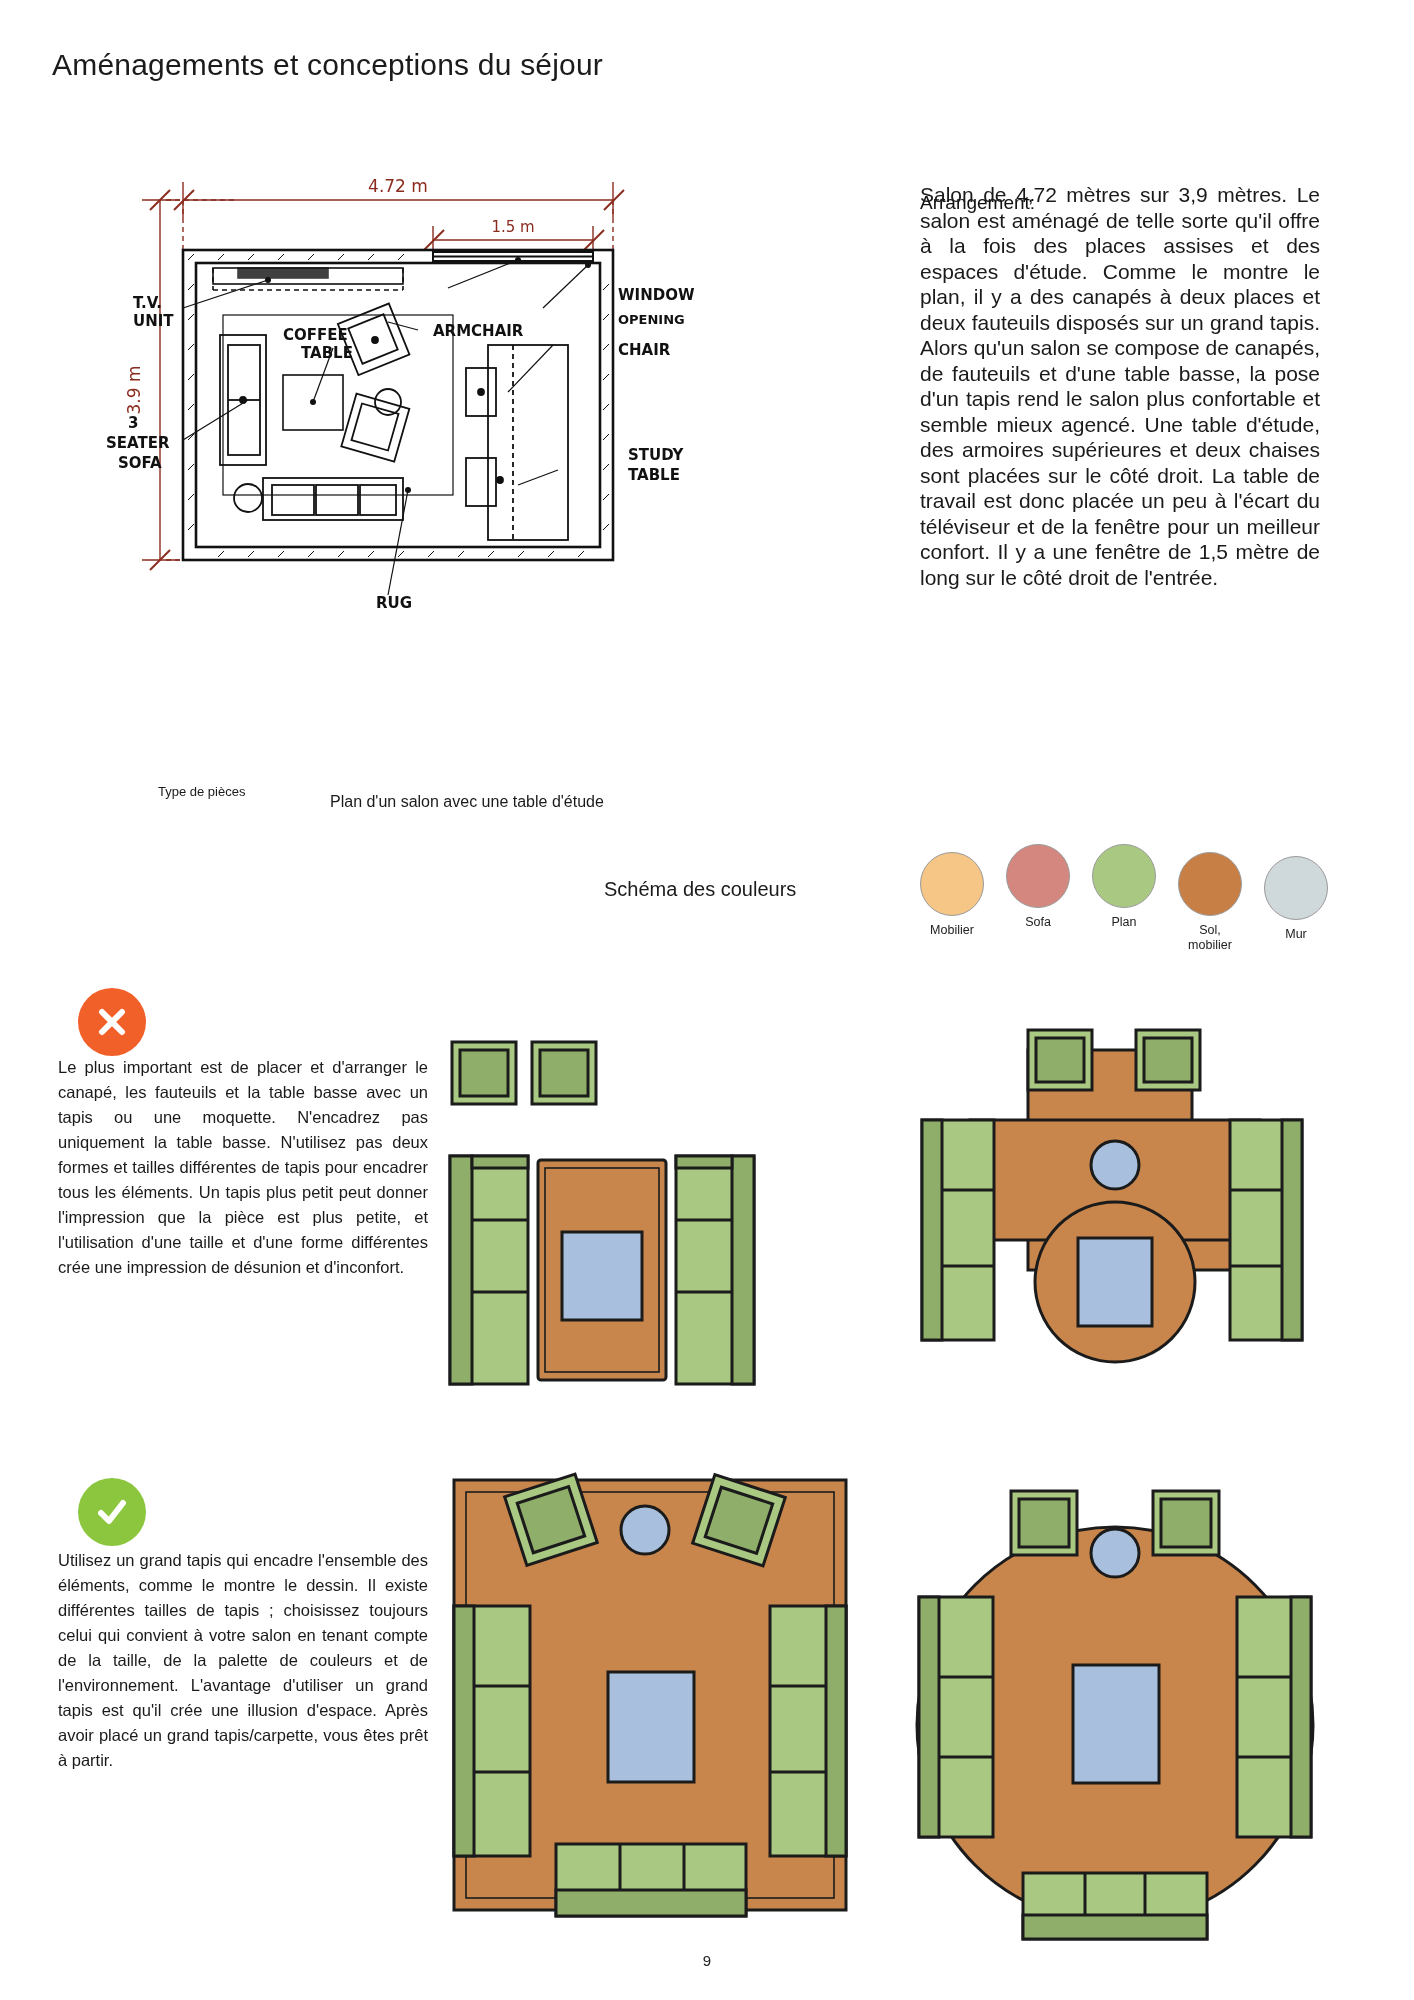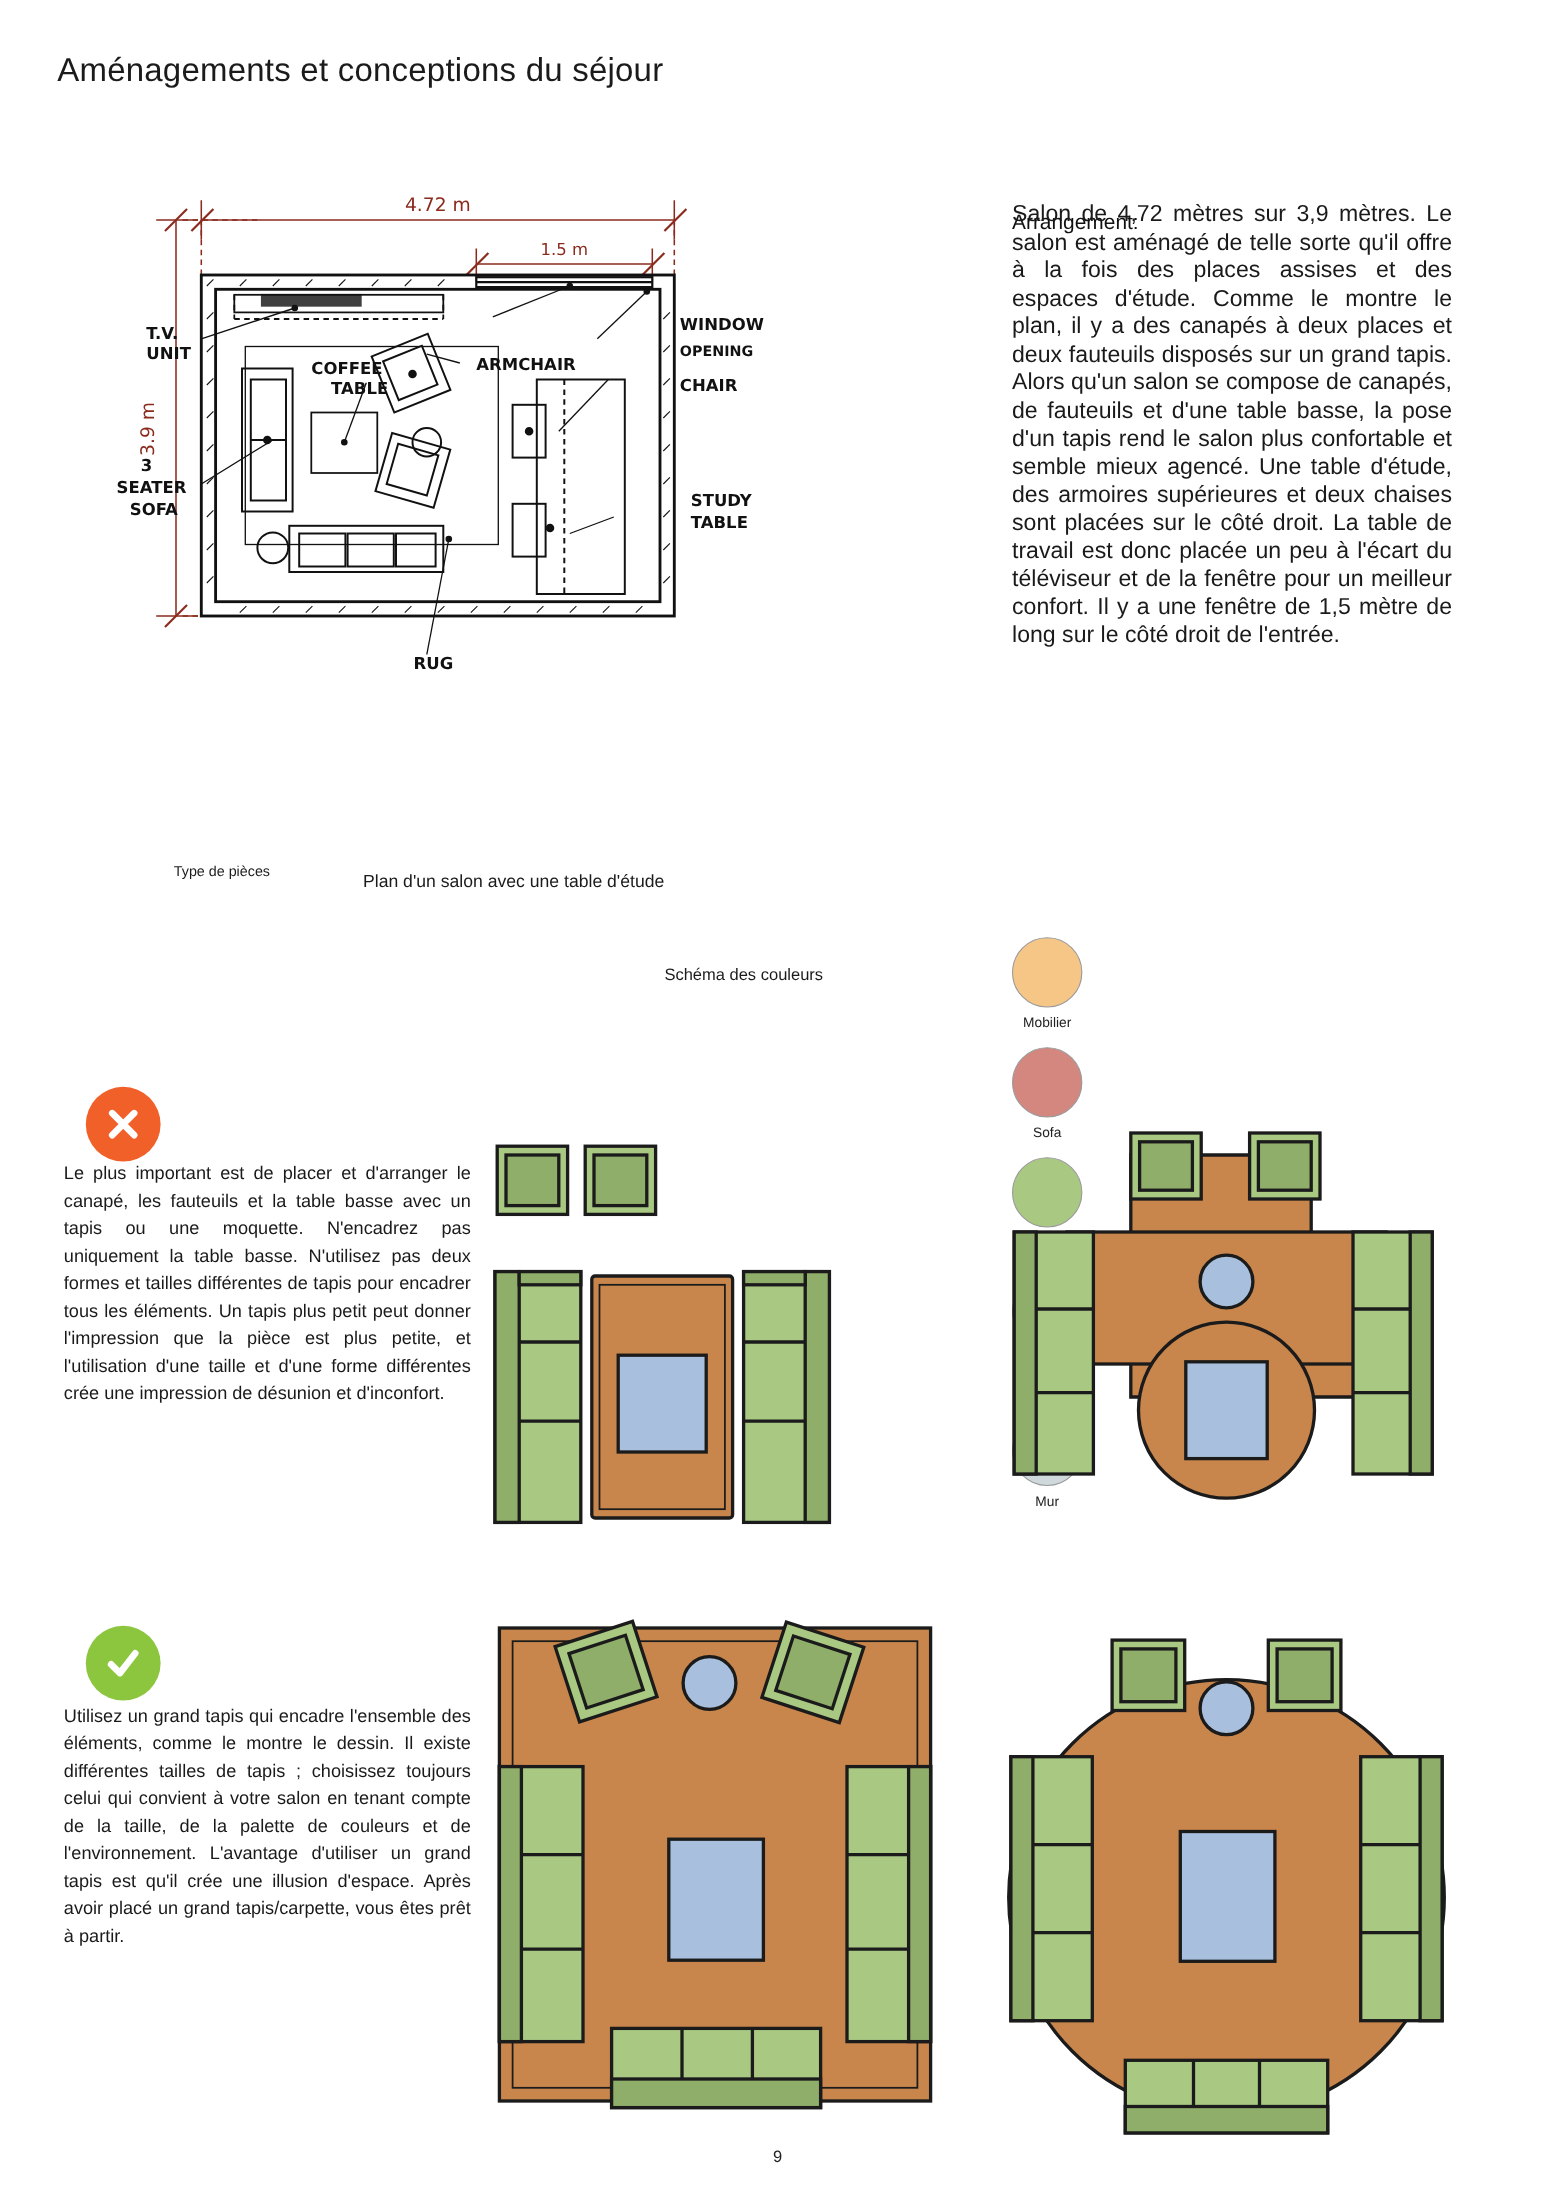--- a/index.html
+++ b/index.html
@@ -35,22 +35,22 @@
   
   .type-label{
     position:absolute;left:158px;top:778px;width:130px;
     font-size:13px;line-height:27px;color:#1b1b1b;
   }
   .plan-caption{
     position:absolute;left:330px;top:793px;font-size:16px;color:#1b1b1b;
   }
 
   
-  .scheme-label{position:absolute;left:604px;top:878px;font-size:15px;color:#1b1b1b;}
-  .swatches{position:absolute;left:920px;top:852px;display:flex;gap:22px;flex-direction:column;}
+  .scheme-label{position:absolute;left:604px;top:878px;font-size:20px;color:#1b1b1b;}
+  .swatches{position:absolute;left:920px;top:852px;display:flex;gap:22px;}
   .sw{width:64px;text-align:center;}
   .sw .dot{
     width:62px;height:62px;border-radius:50%;
     border:1px solid #9a9a9a;margin:0 auto;
   }
   .sw .cap{margin-top:7px;font-size:12.5px;color:#222;line-height:15px;}
 
   
   .badge{position:absolute;width:68px;height:68px;border-radius:50%;
     display:flex;align-items:center;justify-content:center;}

